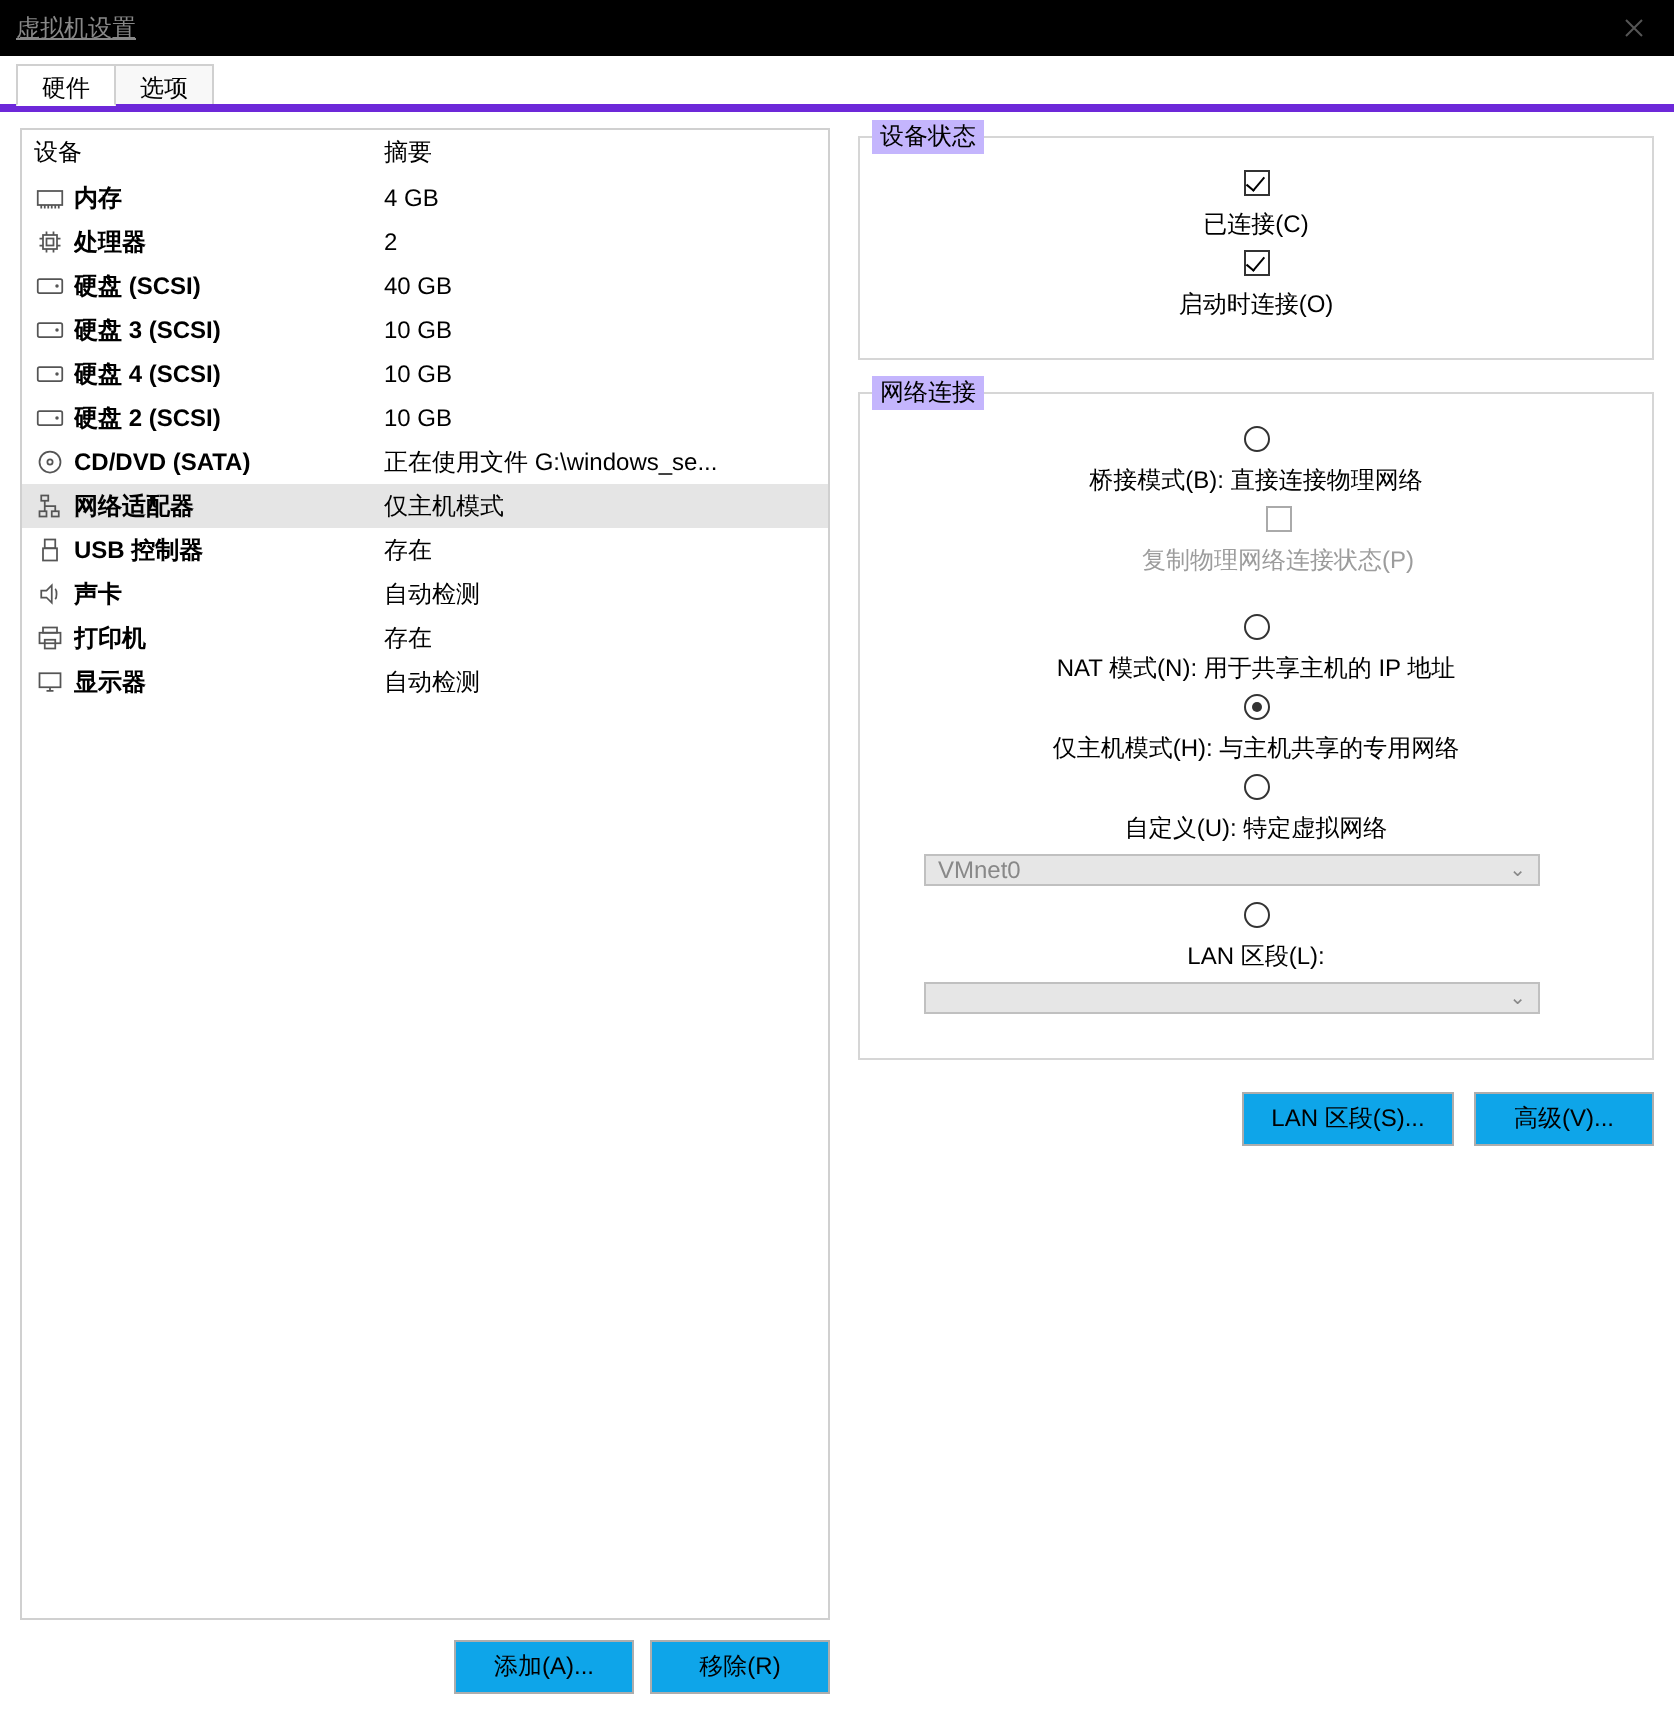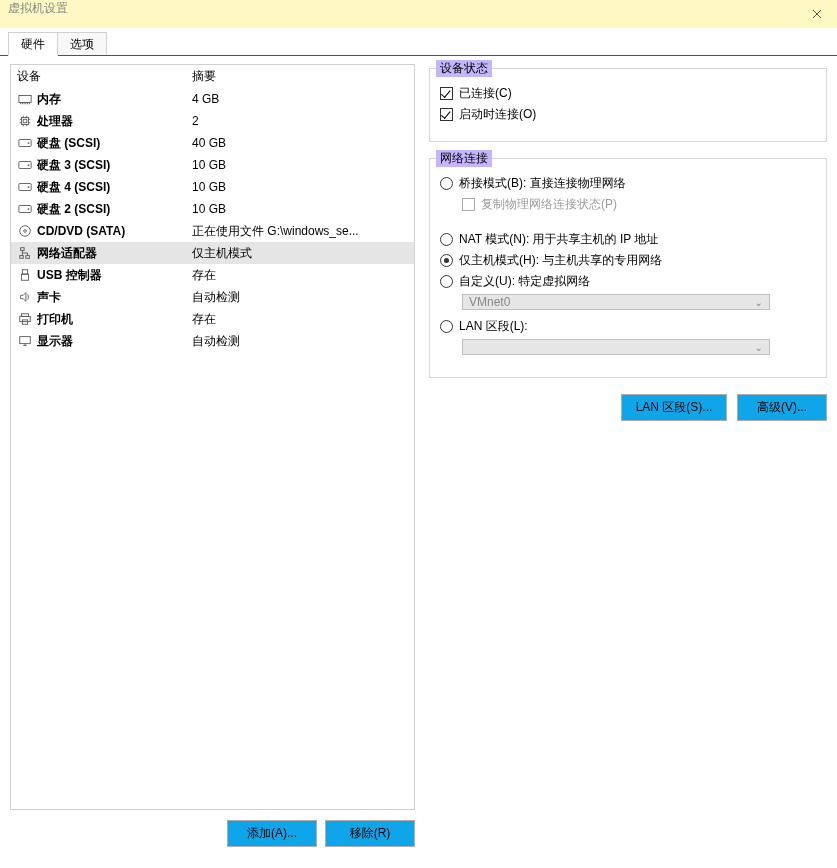--- a/index.html
+++ b/index.html
@@ -11,44 +11,45 @@
       font-family: "Microsoft YaHei", "Segoe UI", sans-serif;
       font-size: 12px;
       background: #fff;
       color: #000;
       width: 837px;
       height: 868px;
       overflow: hidden;
     }
     .title-bar {
       display: flex;
-      align-items: flex-start;
+      align-items: center;
       justify-content: space-between;
       height: 28px;
       padding: 0 0 0 8px;
-      background: #fef9c3;
+      background: #000000;
       color: #888;
+      text-decoration: underline;
     }
     .title-text {
       font-size: 12px;
     }
     .close-btn {
       width: 40px;
       height: 28px;
       display: flex;
       align-items: center;
       justify-content: center;
       color: #666;
       font-size: 14px;
     }
     .close-btn svg { width: 10px; height: 10px; }
     .tabs {
       display: flex;
       padding-left: 8px;
-      border-bottom: 1px solid #6d28d9;
+      border-bottom: 4px solid #6d28d9;
       margin-top: 4px;
       position: relative;
       height: 24px;
     }
     .tab {
       padding: 3px 12px;
       border: 1px solid #d0d0d0;
       border-bottom: none;
       background: #fff;
       margin-right: -1px;
@@ -152,20 +153,21 @@
       top: -9px;
       left: 6px;
       background: #c4b5fd;
       padding: 0 4px;
     }
     .checkbox-row, .radio-row {
       display: flex;
       align-items: center;
       margin: 4px 0;
       gap: 6px;
+      flex-direction: column;
     }
     .checkbox {
       width: 13px;
       height: 13px;
       border: 1px solid #333;
       display: inline-flex;
       align-items: center;
       justify-content: center;
       flex-shrink: 0;
     }

